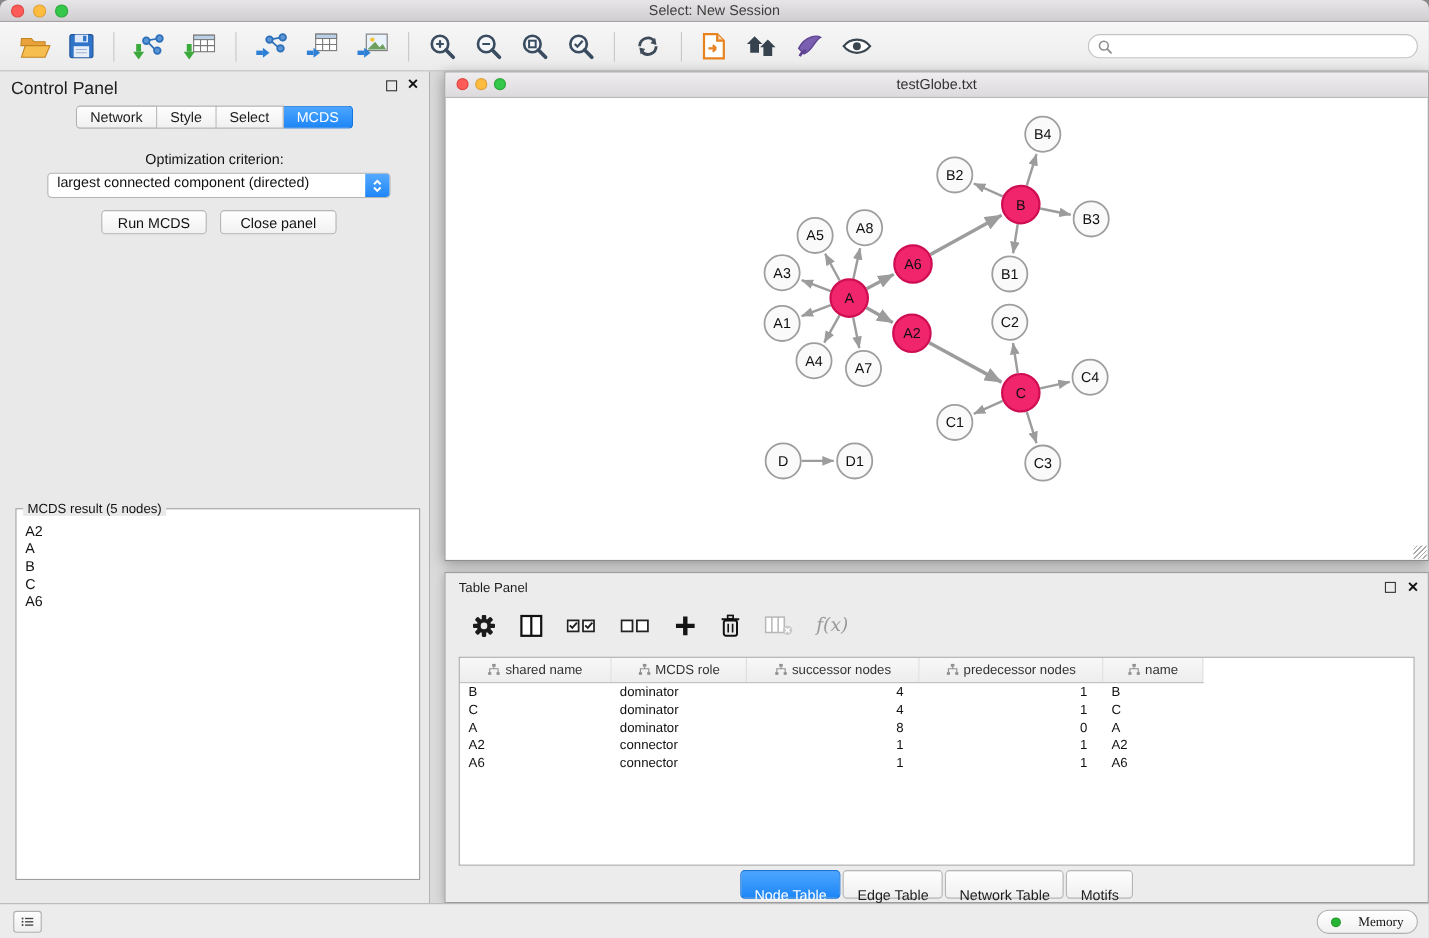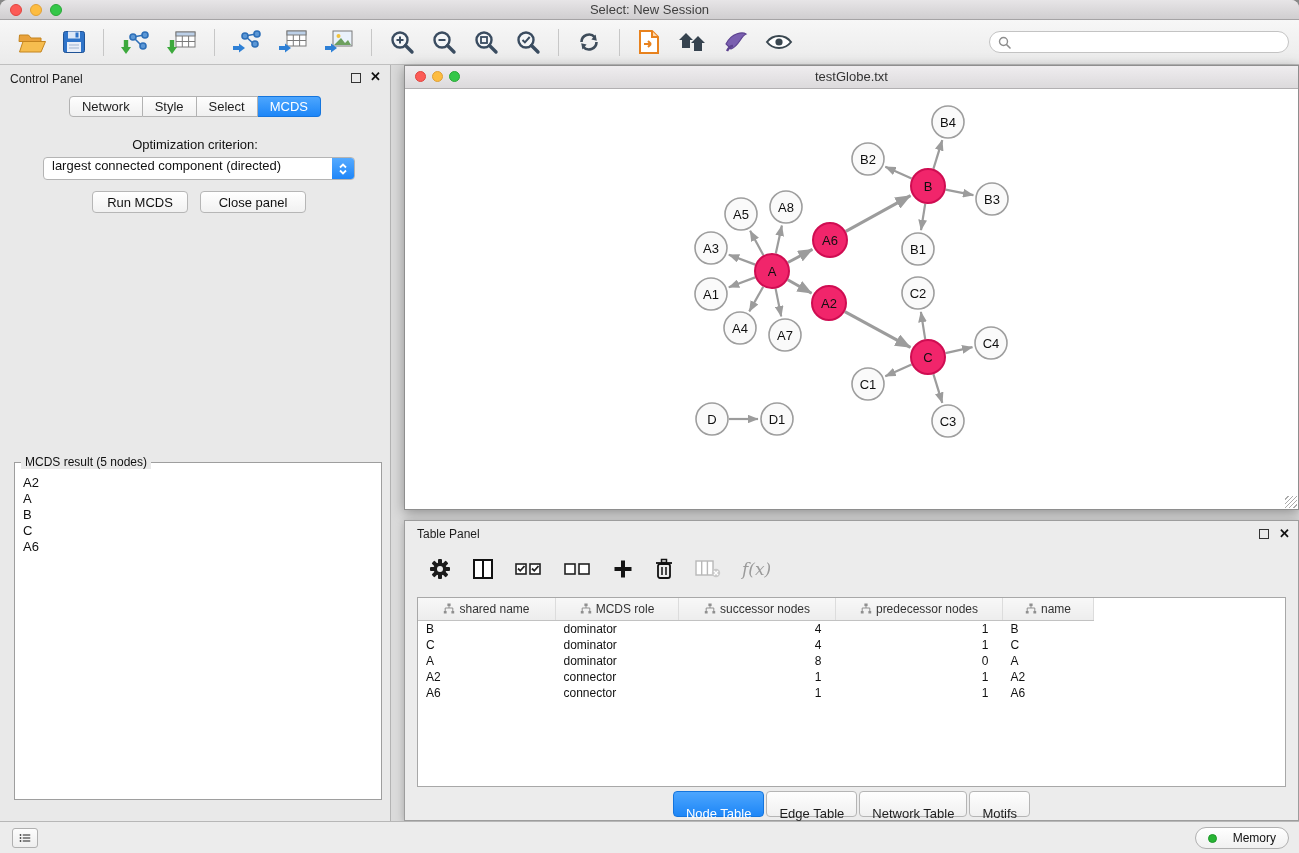--- a/index.html
+++ b/index.html
@@ -23,21 +23,21 @@
   .tbtn{background:none;border:none;padding:2px 3px;margin:0 5px;cursor:pointer;display:flex;align-items:center;}
   .tsep{width:1px;height:27px;background:#c7c7c7;margin:0 9px;}
   .search{margin-left:auto;width:300px;height:22px;border:1px solid #c3c3c3;border-radius:12px;
           background:#fff;display:flex;align-items:center;padding:0 8px;box-sizing:border-box;}
   .search input{border:none;outline:none;flex:1;font-size:12px;background:transparent;margin-left:5px;
                 font-family:"Liberation Sans",sans-serif;}
 
   
   .control-panel{position:absolute;left:0;top:65px;width:391px;height:756px;background:#e9e9e9;
                  border-right:1px solid #b3b3b3;box-sizing:border-box;}
-  .cp-title{position:absolute;left:10px;top:7px;font-size:12px;color:#1d1d1d;}
+  .cp-title{position:absolute;left:10px;top:7px;font-size:16px;color:#1d1d1d;}
   .float-box{position:absolute;right:29px;top:8px;width:8px;height:8px;border:1.5px solid #333;cursor:pointer;}
   .close-x{position:absolute;right:9px;top:4px;font-size:13px;font-weight:bold;color:#111;cursor:pointer;}
   .cp-tabs{position:absolute;left:0;right:0;top:31px;display:flex;justify-content:center;}
   .cp-tab{font-size:13px;height:21px;line-height:19px;padding:0 12px;color:#1d1d1d;cursor:pointer;
           background:linear-gradient(#fefefe,#f0f0f0);border:1px solid #b2b2b2;border-left:none;box-sizing:border-box;}
   .cp-tab:first-child{border-left:1px solid #b2b2b2;border-radius:4px 0 0 4px;}
   .cp-tab:last-child{border-radius:0 4px 4px 0;}
   .cp-tab.active{background:linear-gradient(#4da6fe,#1d86f7);border-color:#1575dd;color:#fff;}
   .opt-label{position:absolute;left:0;right:0;top:72px;text-align:center;font-size:13px;color:#111;}
   .dropdown{position:absolute;left:43px;top:92px;width:312px;height:23px;background:#fff;
@@ -93,21 +93,21 @@
   .tp-tab.active{background:linear-gradient(#4da6fe,#1d86f7);border-color:#1575dd;color:#fff;}
 
   
   .statusbar{position:absolute;left:0;bottom:0;width:100%;height:32px;background:#ececec;
              border-top:1px solid #b7b7b7;box-sizing:border-box;}
   .status-left-btn{position:absolute;left:12px;top:6px;width:26px;height:20px;border:1px solid #b0b0b0;
                    border-radius:3px;background:linear-gradient(#fdfdfd,#eeeeee);display:flex;
                    align-items:center;justify-content:center;cursor:pointer;}
   .memory-btn{position:absolute;right:10px;top:5px;height:22px;border:1px solid #b0b0b0;border-radius:11px;
               background:linear-gradient(#ffffff,#f0f0f0);display:flex;align-items:center;gap:16px;
-              padding:0 12px;font-size:12px;color:#111;cursor:pointer;font-family:Liberation Sans, sans-serif;}
+              padding:0 12px;font-size:12px;color:#111;cursor:pointer;font-family:Liberation Serif, serif;}
   .mem-dot{width:9px;height:9px;border-radius:50%;background:#27b434;border:1px solid #1d9729;box-sizing:border-box;}
 </style>
 </head>
 <body>
 
 <div class="app">
 
   <div class="titlebar">
     <div class="traffic">
       <span class="tl red"></span>

